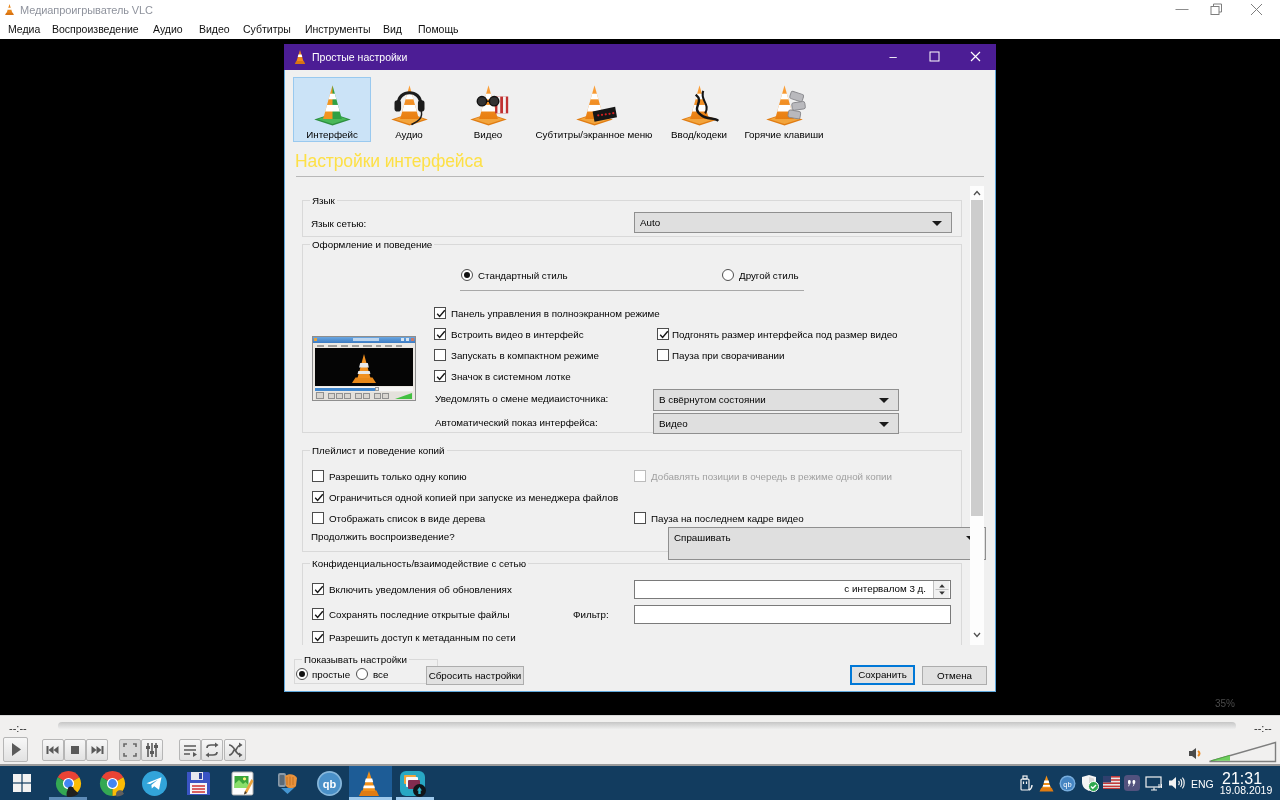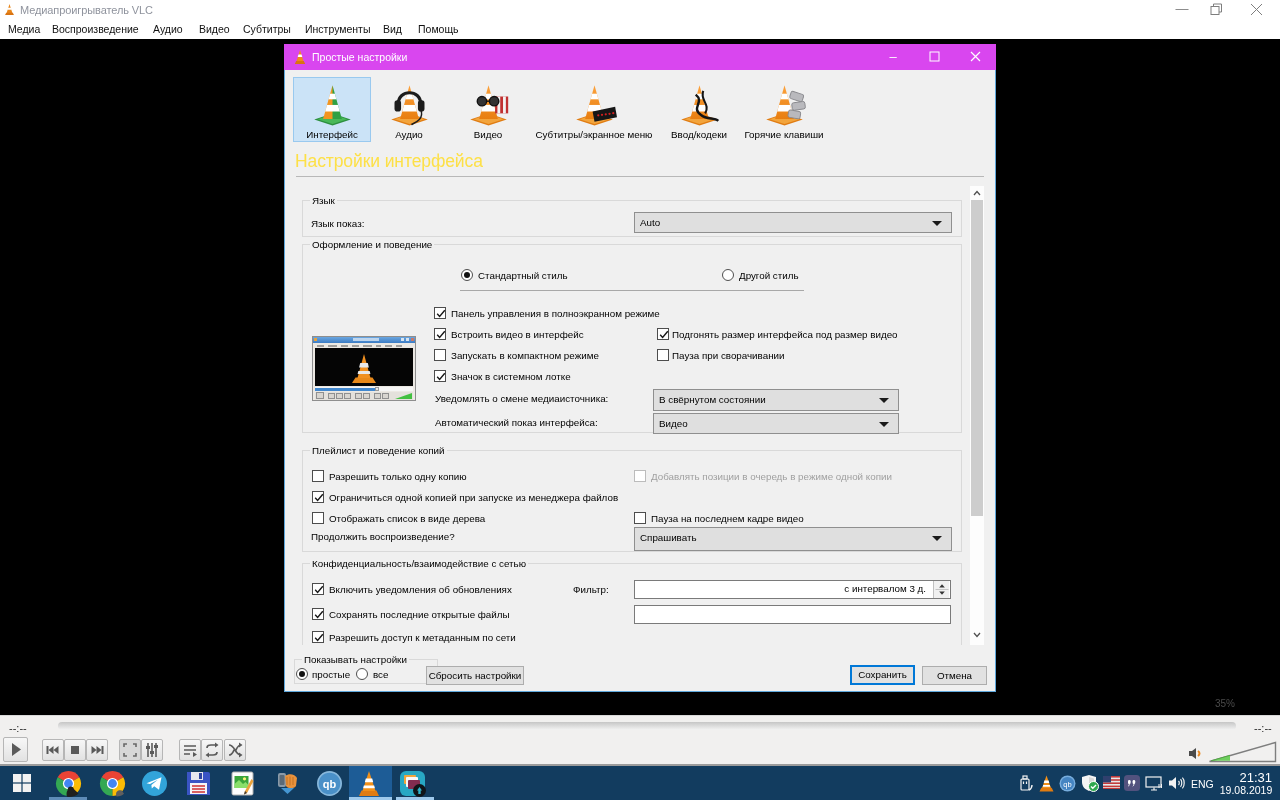--- a/index.html
+++ b/index.html
@@ -7,21 +7,21 @@
 body{position:relative;font-family:"Liberation Sans",sans-serif;background:#000;font-size:12px;color:#000}
 .a{position:absolute}
 
 #titlebar{left:0;top:0;width:1280px;height:20px;background:#fff}
 #title-text{left:20px;top:4px;color:#8f939d;font-size:11px;letter-spacing:-0.1px}
 #menubar{left:0;top:20px;width:1280px;height:19px;background:#fff}
 .mi{position:absolute;top:23px;font-size:10.5px;color:#111}
 #video{left:0;top:39px;width:1280px;height:676px;background:#000}
 
 #dlg{left:284px;top:44px;width:712px;height:648px;background:#f0f0f0;border:1px solid #5fa8dc;border-top:none}
-#dlgtitle{left:284px;top:44px;width:712px;height:26px;background:#d946ef}
+#dlgtitle{left:284px;top:44px;width:712px;height:26px;background:#4c1d95}
 #dlgtitle .t{position:absolute;left:28px;top:7px;color:#fff;font-size:10.5px}
 .capbtn{position:absolute;top:0;width:40px;height:26px;color:#fff;text-align:center;line-height:26px;font-size:13px}
 #tbsel{left:293px;top:77px;width:78px;height:65px;background:#cbe3f7;border:1px solid #99c9ef}
 .tblab{position:absolute;top:129px;font-size:9.8px;color:#000;text-align:center;white-space:nowrap}
 #heading{left:295px;top:151px;font-size:17.5px;color:#fde047;letter-spacing:-0.1px}
 #hsep{left:296px;top:176px;width:688px;height:1px;background:#b8b8b8}
 
 .grp{position:absolute;border:1px solid #d9d9d9;background:#f0f0f0}
 .grp .gl{position:absolute;top:-6px;left:7px;background:#f0f0f0;padding:0 2px;font-size:9.8px;white-space:nowrap}
 
@@ -177,21 +177,21 @@
 <div class="tblab" style="left:488px;transform:translateX(-50%)">Видео</div>
 <div class="tblab" style="left:594px;transform:translateX(-50%)">Субтитры/экранное меню</div>
 <div class="tblab" style="left:699px;transform:translateX(-50%)">Ввод/кодеки</div>
 <div class="tblab" style="left:784px;transform:translateX(-50%)">Горячие клавиши</div>
 <div class="a" id="heading">Настройки интерфейса</div>
 <div class="a" id="hsep"></div>
 
 <div class="grp" style="left:302px;top:200px;width:660px;height:37px">
     <span class="gl">Язык</span>
   </div>
-<div class="lbl" style="left:311px;top:218px">Язык показ:</div>
+<div class="lbl" style="left:311px;top:218px">Язык сетью:</div>
 <div class="combo" style="left:634px;top:212px;width:318px;height:21px">Auto</div>
 
 <div class="grp" style="left:302px;top:244px;width:660px;height:189px">
     <span class="gl">Оформление и поведение</span>
   </div>
 <div class="rd on" style="left:461px;top:269px"></div>
 <div class="lbl" style="left:478px;top:270px">Стандартный стиль</div>
 <div class="rd" style="left:722px;top:269px"></div>
 <div class="lbl" style="left:739px;top:270px">Другой стиль</div>
 <div class="a" style="left:460px;top:290px;width:344px;height:1px;background:#a8a8a8"></div>
@@ -279,21 +279,21 @@
     <svg width="12" height="10" viewBox="0 0 12 10">
       <path d="M2.2 4.8 L4.6 7.4 L9.8 1.2" fill="none" stroke="#161616" stroke-width="1.4"></path>
     </svg>
   </div>
 <div class="lbl" style="left:329px;top:492px">Ограничиться одной копией при запуске из менеджера файлов</div>
 <div class="cb" style="left:312px;top:512px"></div>
 <div class="lbl" style="left:329px;top:513px">Отображать список в виде дерева</div>
 <div class="cb" style="left:634px;top:512px"></div>
 <div class="lbl" style="left:651px;top:513px">Пауза на последнем кадре видео</div>
 <div class="lbl" style="left:311px;top:531px">Продолжить воспроизведение?</div>
-<div class="combo" style="left:634px;top:527px;width:318px;height:24px">Спрашивать</div>
+<div class="combo" style="left:668px;top:527px;width:318px;height:33px">Спрашивать</div>
 
 <div class="grp" style="left:302px;top:563px;width:660px;height:82px;border-bottom:none">
     <span class="gl">Конфиденциальность/взаимодействие с сетью</span>
   </div>
 <div class="cb" style="left:312px;top:583px">
     <svg width="12" height="10" viewBox="0 0 12 10">
       <path d="M2.2 4.8 L4.6 7.4 L9.8 1.2" fill="none" stroke="#161616" stroke-width="1.4"></path>
     </svg>
   </div>
 <div class="lbl" style="left:329px;top:584px">Включить уведомления об обновлениях</div>
@@ -308,21 +308,21 @@
         <path d="M1.5 8.5 H14.5" stroke="#c4c4c4" stroke-width="1"></path>
       </svg>
  </div>
 </div>
 <div class="cb" style="left:312px;top:608px">
     <svg width="12" height="10" viewBox="0 0 12 10">
       <path d="M2.2 4.8 L4.6 7.4 L9.8 1.2" fill="none" stroke="#161616" stroke-width="1.4"></path>
     </svg>
   </div>
 <div class="lbl" style="left:329px;top:609px">Сохранять последние открытые файлы</div>
-<div class="lbl" style="left:573px;top:584px">Фильтр:</div>
+<div class="lbl" style="left:573px;top:609px">Фильтр:</div>
 <div class="input" style="left:634px;top:605px;width:317px;height:19px"></div>
 <div class="cb" style="left:312px;top:631px">
     <svg width="12" height="10" viewBox="0 0 12 10">
       <path d="M2.2 4.8 L4.6 7.4 L9.8 1.2" fill="none" stroke="#161616" stroke-width="1.4"></path>
     </svg>
   </div>
 <div class="lbl" style="left:329px;top:632px">Разрешить доступ к метаданным по сети</div>
 
 <div class="a" style="left:970px;top:186px;width:14px;height:459px;background:#fdfdfd"></div>
 <div class="a" style="left:971px;top:200px;width:12px;height:316px;background:#cdcdcd"></div>
@@ -522,14 +522,14 @@
 </svg>
 <svg class="a" style="left:1168px;top:776px" width="17" height="14" viewBox="0 0 17 14">
  <path d="M1 4.5 H4 L8 1 V13 L4 9.5 H1 Z" fill="#f2f2f2"></path>
  <g fill="none" stroke="#f2f2f2" stroke-width="1.2">
   <path d="M10.5 5 C11.5 6 11.5 8 10.5 9"></path>
   <path d="M12.5 3.2 C14.2 5 14.2 9 12.5 10.8"></path>
   <path d="M14.4 1.6 C16.8 4 16.8 10 14.4 12.4"></path>
  </g>
 </svg>
 <div class="tray" style="left:1191px;top:778px;font-size:10.5px">ENG</div>
-<div class="tray" style="left:1222px;top:770px;width:50px;text-align:right;font-size:13px">21:31</div>
+<div class="tray" style="left:1222px;top:770px;width:50px;text-align:left;font-size:16px">21:31</div>
 <div class="tray" style="left:1217px;top:784px;width:58px;text-align:center;font-size:10.5px">19.08.2019</div>
 
 </body></html>

